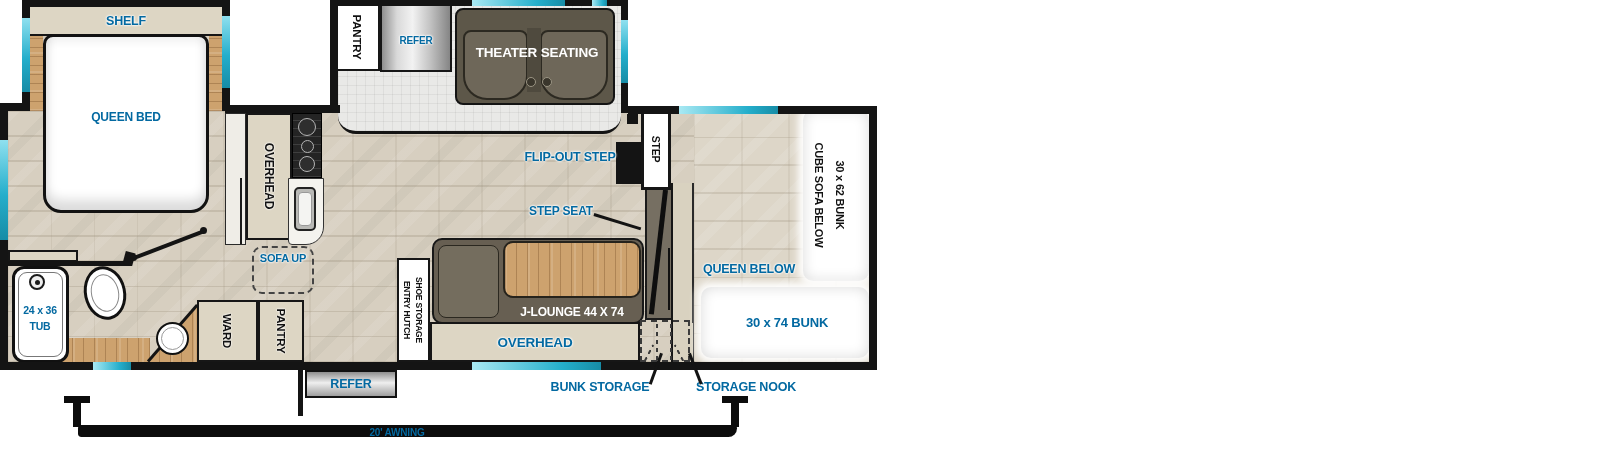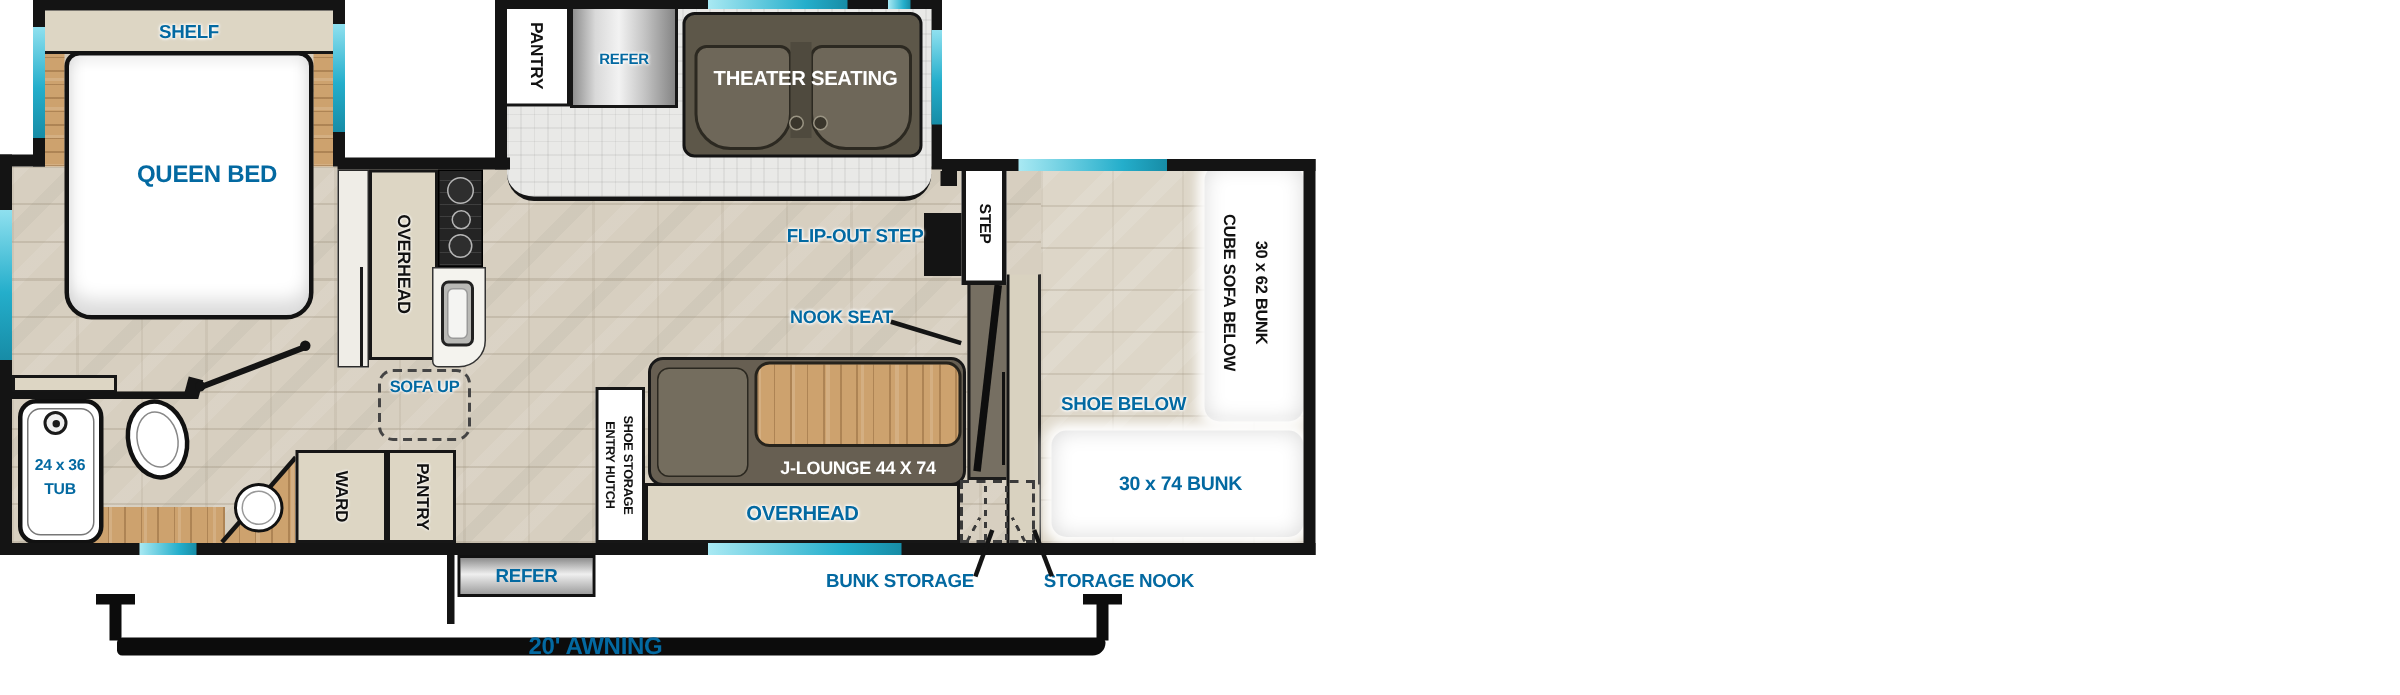--- a/index.html
+++ b/index.html
@@ -117,51 +117,51 @@
 
   <div class="abs" style="left:432px;top:238px;width:212px;height:86px;background:var(--c-lounge,#675f52);border:2px solid #181818;border-radius:10px;box-sizing:border-box;"></div>
   <div class="abs" style="left:438px;top:245px;width:61px;height:73px;background:#746d5e;border:1.5px solid #2b2820;border-radius:8px;box-sizing:border-box;"></div>
   <div class="abs wood" style="left:503px;top:241px;width:138px;height:57px;border:2px solid #26231c;border-radius:10px;box-sizing:border-box;"></div>
   <div class="lbl wlbl" style="left:572px;top:312px;font-size:12px;">J-LOUNGE 44 X 74</div>
 
   <div class="abs" style="left:645px;top:188px;width:28px;height:132px;background:#766f62;border:2px solid #1b1b1b;box-sizing:border-box;"></div>
   <div class="abs" style="left:671px;top:183px;width:23px;height:179px;background:#d9d2c0;border-left:2px solid #161616;border-right:1.5px solid #333;box-sizing:border-box;"></div>
   <div class="abs" style="left:663px;top:190px;width:5px;height:125px;background:#0e0e0e;transform:rotate(6.5deg);transform-origin:top center;"></div>
   <div class="abs" style="left:668px;top:248px;width:2px;height:62px;background:#111;"></div>
-  <div class="lbl" style="left:561px;top:211px;font-size:12px;">NOOK SEAT</div>
+  <div class="lbl" style="left:561px;top:211px;font-size:12px;">STEP SEAT</div>
   <div class="leader" style="left:594px;top:213px;width:49px;transform:rotate(17deg);transform-origin:left center;"></div>
 
   <div class="tan" style="left:430px;top:322px;width:210px;height:40px;"></div>
   <div class="lbl" style="left:535px;top:342px;font-size:13.5px;">OVERHEAD</div>
 
   <div class="white-box" style="left:641px;top:108px;width:30px;height:82px;border-width:3px;"></div>
   <div class="vlbl" style="left:656px;top:149px;font-size:10.5px;">STEP</div>
   <div class="wall" style="left:616px;top:142px;width:25px;height:42px;"></div>
   <div class="lbl" style="left:570px;top:157px;font-size:12.5px;">FLIP-OUT STEP</div>
 
   <div class="abs" style="left:640px;top:320px;width:50px;height:42px;border:2px dashed #3a3a3a;box-sizing:border-box;"></div>
   <div class="abs dashline" style="left:656px;top:322px;width:2px;height:38px;"></div>
   <div class="abs dashline" style="left:670px;top:322px;width:2px;height:38px;"></div>
   <div class="abs dashline" style="left:648px;top:344px;width:2px;height:18px;transform:rotate(28deg);"></div>
   <div class="abs dashline" style="left:678px;top:344px;width:2px;height:18px;transform:rotate(-28deg);"></div>
 
   <div class="abs" style="left:692px;top:183px;width:2px;height:140px;background:#2a2a2a;"></div>
   <div class="white-soft" style="left:803px;top:110px;width:66px;height:171px;"></div>
   <div class="vlbl" style="left:840px;top:195px;font-size:11px;text-shadow:none;">30 x 62 BUNK</div>
   <div class="vlbl" style="left:819px;top:195px;font-size:11px;text-shadow:none;">CUBE SOFA BELOW</div>
-  <div class="lbl" style="left:749px;top:269px;font-size:12.5px;">SHOE BELOW</div>
+  <div class="lbl" style="left:749px;top:269px;font-size:12.5px;">QUEEN BELOW</div>
   <div class="white-soft" style="left:701px;top:287px;width:168px;height:71px;"></div>
   <div class="lbl" style="left:787px;top:322px;font-size:13px;text-shadow:none;">30 x 74 BUNK</div>
 
   <div class="abs" style="left:30px;top:7px;width:192px;height:29px;background:var(--c-cabinet,#ddd6c4);border-bottom:2px solid #161616;box-sizing:border-box;"></div>
   <div class="lbl" style="left:126px;top:21px;font-size:12.5px;">SHELF</div>
   <div class="abs wood-h" style="left:30px;top:36px;width:13px;height:75px;"></div>
   <div class="abs wood-h" style="left:209px;top:36px;width:13px;height:75px;"></div>
   <div class="abs" style="left:43px;top:34px;width:166px;height:179px;background:#fff;border:3px solid #121212;border-radius:10px 10px 18px 18px;box-sizing:border-box;box-shadow:inset 0 -10px 12px rgba(0,0,0,.14), inset 0 5px 8px rgba(0,0,0,.06);"></div>
-  <div class="lbl" style="left:126px;top:117px;font-size:16px;text-shadow:none;margin-left:12px;">QUEEN BED</div>
+  <div class="lbl" style="left:126px;top:117px;font-size:12px;text-shadow:none;">QUEEN BED</div>
 
   <div class="wall" style="left:22px;top:0;width:8px;height:111px;"></div>
   <div class="wall" style="left:22px;top:0;width:208px;height:7px;"></div>
   <div class="wall" style="left:222px;top:0;width:8px;height:111px;"></div>
   <div class="wall" style="left:0;top:103px;width:30px;height:8px;"></div>
   <div class="wall" style="left:0;top:103px;width:8px;height:267px;"></div>
   <div class="wall" style="left:225px;top:105px;width:115px;height:8px;"></div>
   <div class="wall" style="left:330px;top:0;width:8px;height:113px;"></div>
   <div class="wall" style="left:330px;top:0;width:298px;height:6px;"></div>
   <div class="wall" style="left:621px;top:0;width:7px;height:113px;"></div>
@@ -187,15 +187,15 @@
   <div class="lbl" style="left:600px;top:387px;font-size:12.5px;text-align:center;">BUNK STORAGE</div>
   <div class="leader" style="left:650px;top:383px;width:33px;transform:rotate(-70deg);transform-origin:left center;"></div>
   <div class="lbl" style="left:746px;top:387px;font-size:12.5px;">STORAGE NOOK</div>
   <div class="leader" style="left:701px;top:383px;width:33px;transform:rotate(-111deg);transform-origin:left center;"></div>
 
   <div class="abs" style="left:78px;top:425px;width:659px;height:12px;background:#0c0c0c;border-radius:4px 4px 10px 4px;"></div>
   <div class="abs" style="left:64px;top:396px;width:26px;height:7px;background:#0c0c0c;"></div>
   <div class="abs" style="left:73px;top:401px;width:8px;height:26px;background:#0c0c0c;"></div>
   <div class="abs" style="left:722px;top:396px;width:26px;height:7px;background:#0c0c0c;"></div>
   <div class="abs" style="left:731px;top:401px;width:8px;height:26px;background:#0c0c0c;"></div>
-  <div class="lbl" style="left:397px;top:432px;font-size:16px;text-shadow:none;">20' AWNING</div>
+  <div class="lbl" style="left:397px;top:432px;font-size:10px;text-shadow:none;">20' AWNING</div>
 
 </div>
 
 </body></html>

